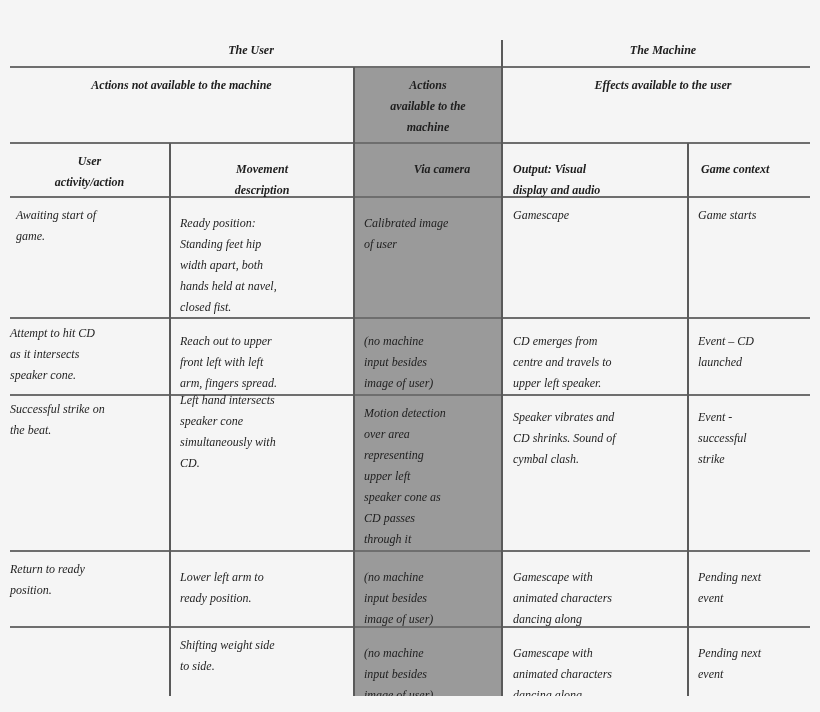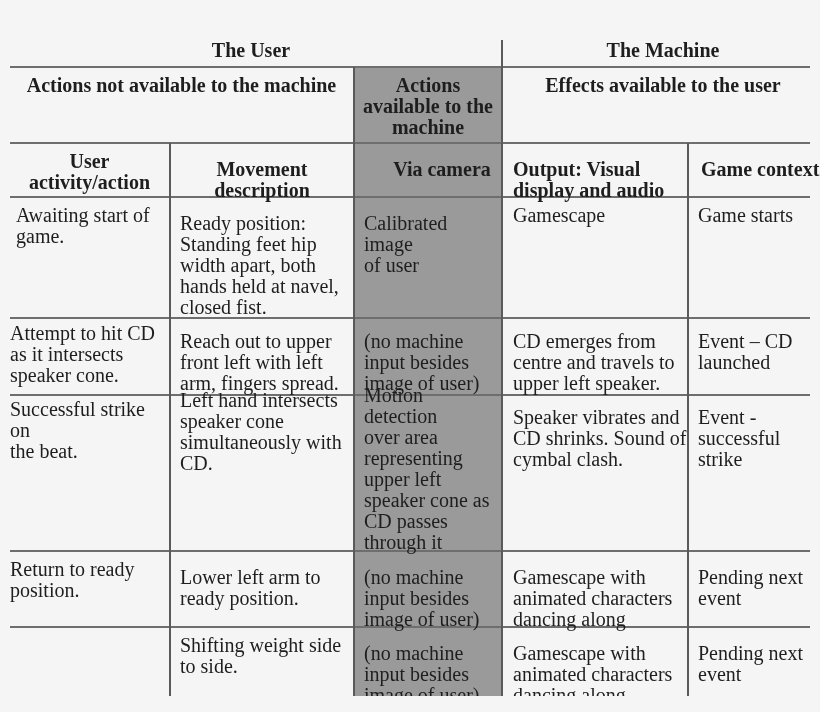--- a/index.html
+++ b/index.html
@@ -1,21 +1,21 @@
 <!DOCTYPE html>
 <html><head>
 <meta charset="utf-8">
 <style>
   html, body { margin:0; padding:0; }
   body { width:820px; height:712px; background:#f5f5f5; position:relative; overflow:hidden;
          font-family: "Liberation Serif", "DejaVu Serif", serif; color:#1e1e1e; }
   .hline { position:absolute; height:2px; background:#6e6e6e; }
   .vline { position:absolute; width:2px; background:#5a5a5a; }
   .shade { position:absolute; background:#9a9a9a; }
-  .cell { position:absolute; font-size:20px; line-height:21px; box-sizing:border-box; }
+  .cell { position:absolute; font-size:12px; line-height:21px; box-sizing:border-box;font-style:italic; }
   .bold { font-weight:bold; }
   .center { text-align:center; }
   .para { margin:0; white-space:pre-line; }
   .para + .para { margin-top:8px; }
 </style>
 </head>
 <body>
 
 <div>
 
@@ -85,21 +85,21 @@
 launched</div>
   </div>
 
   <div>
     <div class="cell para" style="left:10px; top:399px; width:158px;">Successful strike on
 the beat.</div>
     <div class="cell para" style="left:180px; top:382px; width:172px;">Left hand intersects
 speaker cone
 simultaneously with
 CD.</div>
-    <div class="cell para" style="left:364px; top:377px; width:137px;">Motion detection
+    <div class="cell para" style="left:364px; top:395px; width:137px;">Motion detection
 over area
 representing
 upper left
 speaker cone as
 CD passes
 through it</div>
     <div class="cell para" style="left:513px; top:399px; width:174px;">Speaker vibrates and
 CD shrinks. Sound of
 cymbal clash.</div>
     <div class="cell para" style="left:698px; top:399px; width:120px;">Event -

